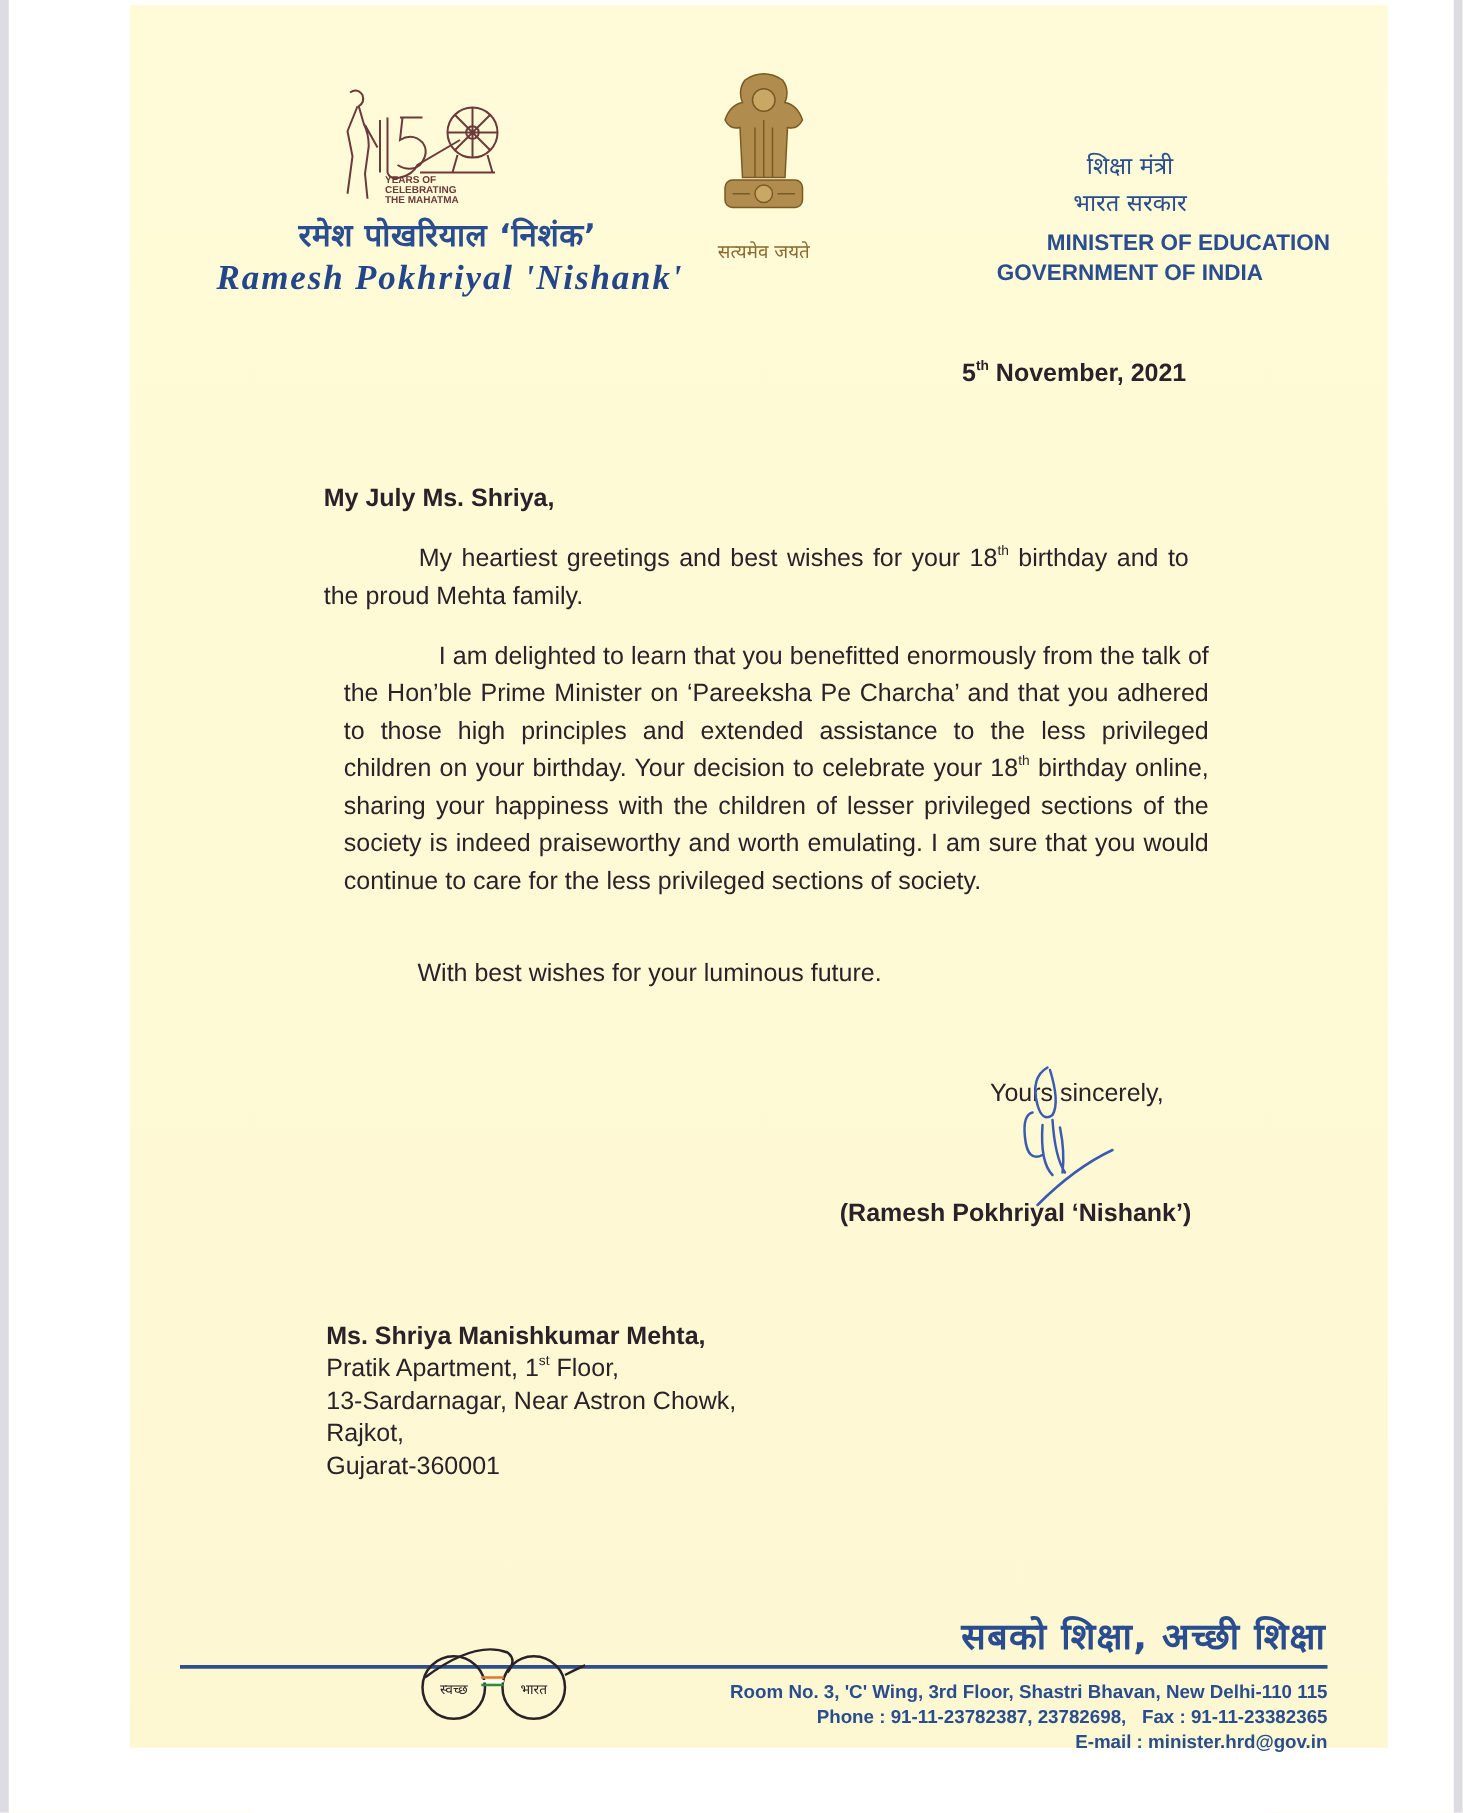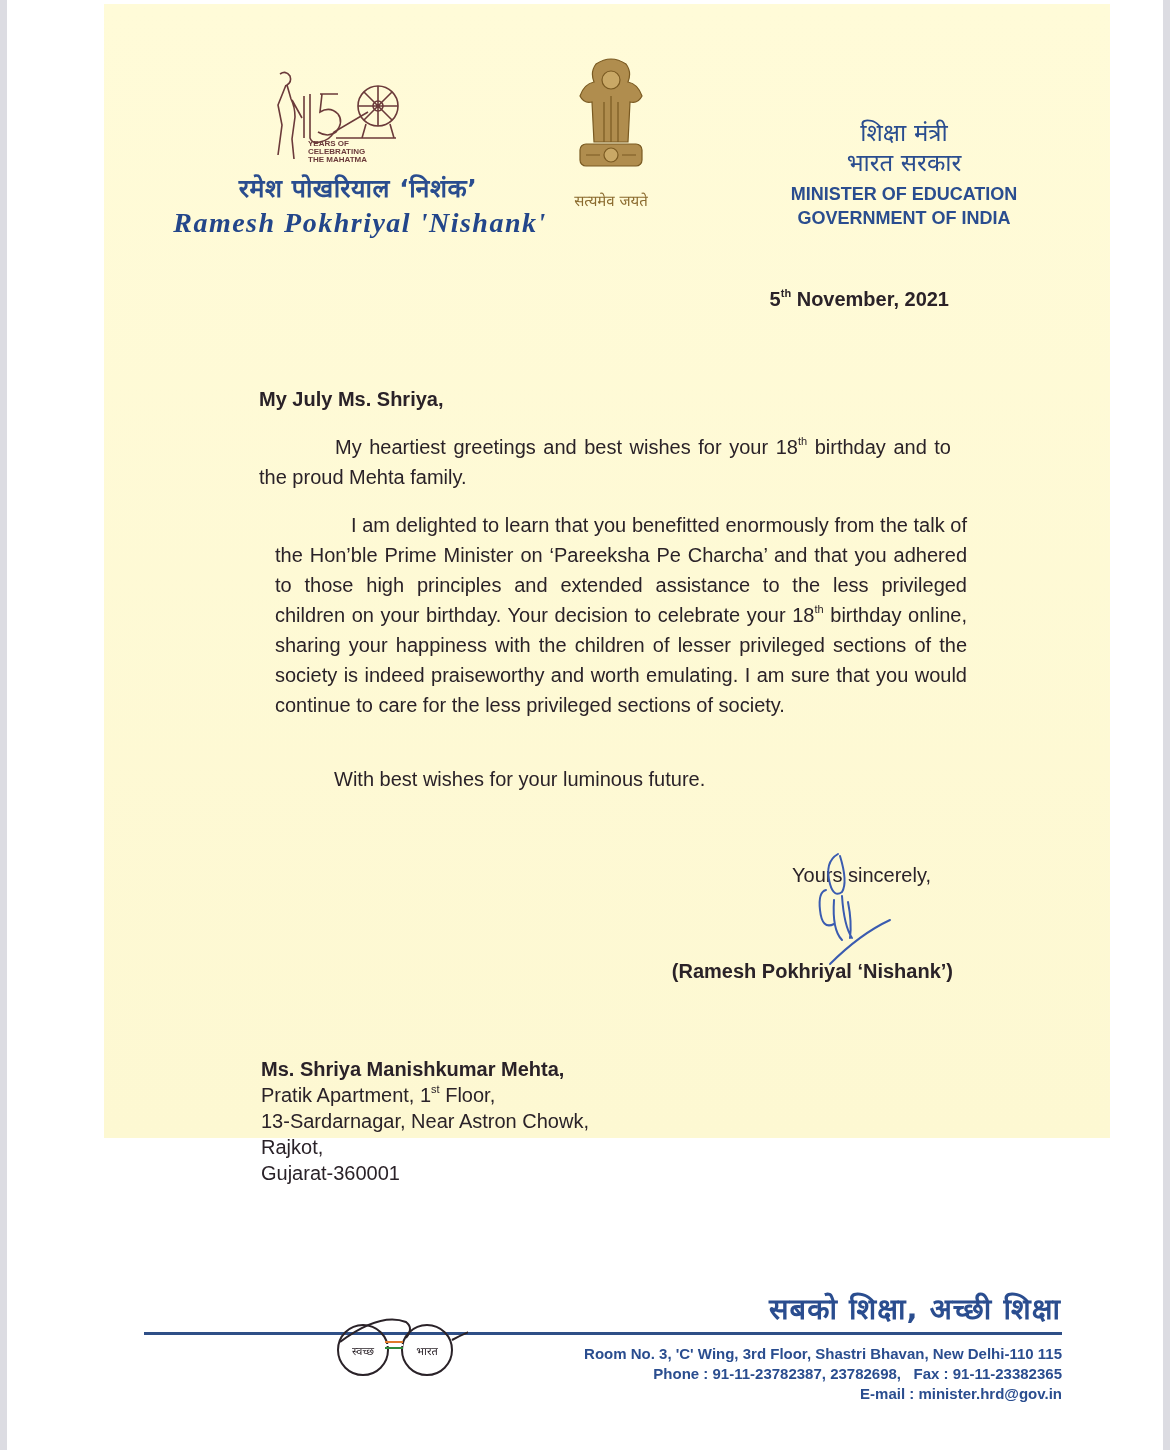--- a/index.html
+++ b/index.html
@@ -4,39 +4,39 @@
   <style>
     html, body { margin: 0; padding: 0; }
     body {
       width: 1170px; height: 1450px; position: relative; overflow: hidden;
       background: #ffffff;
       font-family: "Liberation Sans", sans-serif;
     }
     .frame-left { position: absolute; left: 0; top: 0; width: 7px; height: 1450px; background: #dcdce2; }
     .frame-right { position: absolute; right: 0; top: 0; width: 7px; height: 1450px; background: #dcdce2; }
     .paper {
-      position: absolute; left: 104px; top: 4px; width: 1006px; height: 1134px;
+      position: absolute; left: 104px; top: 4px; width: 1006px; height: 1394px;
       background: #fefad6;
       background-image: linear-gradient(180deg, #fffbd8 0%, #fdf8d2 100%);
     }
     .abs { position: absolute; }
 
     
     .logo150 { left: 162px; top: 62px; width: 140px; height: 100px; }
     .name-hi { left: 64px; top: 166px; width: 380px; text-align: center; font-family: "DejaVu Sans", sans-serif; font-weight: bold; font-size: 25px; color: #2a4d8f; letter-spacing: 0.5px; }
     .name-en { left: 46px; top: 203px; width: 420px; text-align: center; font-family: "Liberation Serif", serif; font-style: italic; font-weight: bold; font-size: 28px; color: #23468a; letter-spacing: 1.5px; }
 
     
     .emblem { left: 462px; top: 52px; width: 90px; height: 130px; }
     .motto { left: 442px; top: 186px; width: 130px; text-align: center; font-family: "DejaVu Sans", sans-serif; font-size: 15px; color: #8a6a2e; }
 
     
     .hdr-right { left: 640px; top: 114px; width: 320px; text-align: center; color: #2a4d8f; }
-    .hdr-right .hi { font-family: "DejaVu Sans", sans-serif; font-size: 24px; line-height: 30px; }
-    .hdr-right .en { font-weight: bold; font-size: 18px; line-height: 24px; margin-top: 4px; }
+    .hdr-right .hi { font-family: "DejaVu Sans", sans-serif; font-size: 19px; line-height: 30px; }
+    .hdr-right .en { font-weight: bold; font-size: 18px; line-height: 24px; margin-top: 4px; text-align: right; }
     .hdr-right .en2 { font-weight: bold; font-size: 18px; line-height: 24px; }
 
     
     .txt { color: #2a2228; font-size: 20px; }
     .date { right: 161px; top: 284px; font-weight: bold; }
     .salutation { left: 155px; top: 384px; font-weight: bold; }
     .para { left: 155px; width: 692px; line-height: 30px; text-align: justify; }
     .p1 { top: 428px; }
     .p2 { top: 506px; margin-left: 16px; }
     .p3 { left: 230px; top: 764px; }

